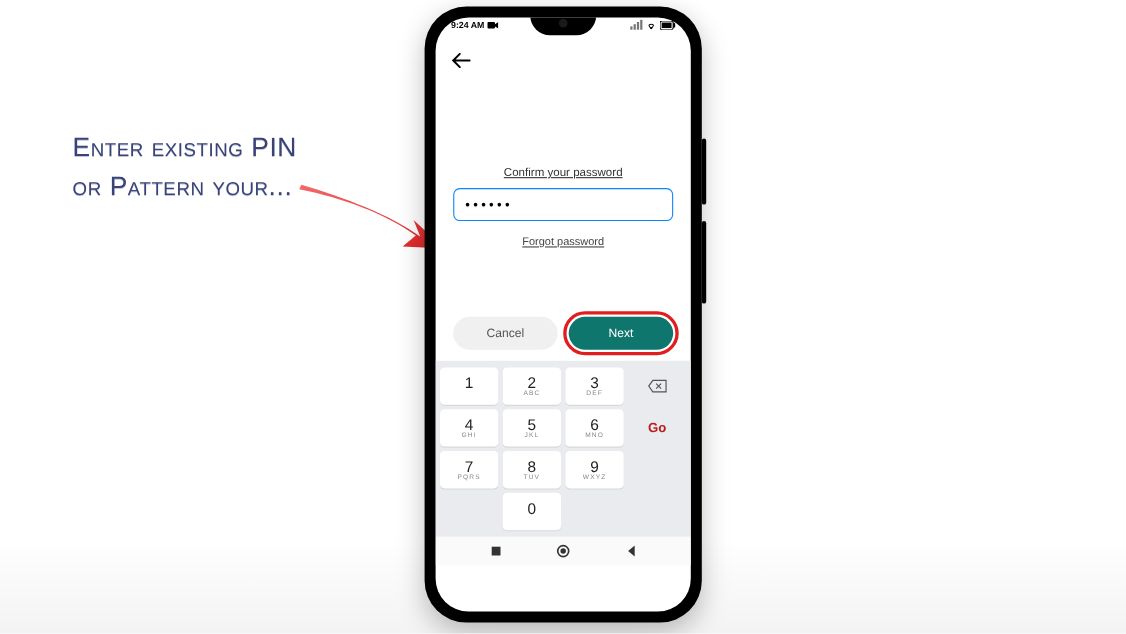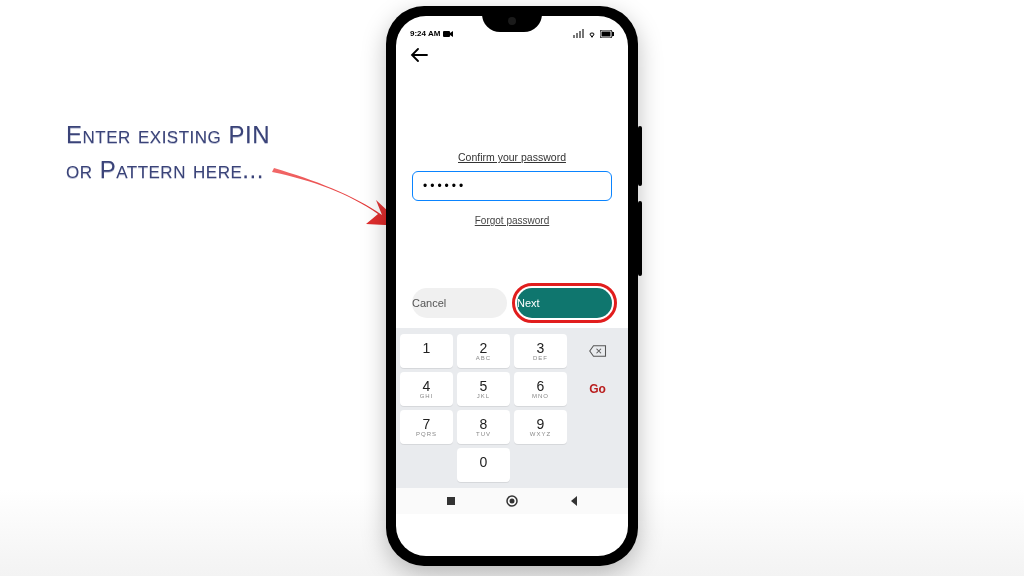--- a/index.html
+++ b/index.html
@@ -66,21 +66,21 @@
   }
   .camera-dot{
     position:absolute; top:3px; left:50%; transform:translateX(-50%);
     width:8px; height:8px; border-radius:50%; background:#1a1a1a;
   }
 
   .status-bar {
     height: 22px;
     display: flex;
     justify-content: space-between;
-    align-items: flex-end;
+    align-items: flex-start;
     padding: 2px 14px 0;
     font-size: 8px;
     font-weight: 600;
     color: #000;
   }
   .status-left { display:flex; align-items:center; gap:3px;}
   .status-right { display:flex; align-items:center; gap:3px;}
   .sig { display:inline-flex; align-items:flex-end; gap:1px; }
   .sig span{ width:2px; background:#777; display:inline-block;}
   .sig span:nth-child(1){height:3px;}
@@ -109,21 +109,21 @@
     text-align:left;
   }
   .forgot { margin-top:14px; font-size:10px; color:#444; text-decoration: underline; cursor:pointer; display:inline-block;}
 
   .actions {
     margin-top: 60px;
     display:flex; gap:10px; padding: 0 16px 10px;
   }
   .btn {
     flex:1; height:30px; border-radius:15px;
-    display:flex; align-items:center; 
+    display:flex; align-items:center; justify-content:center;
     font-size:11px; font-weight:500; cursor:pointer;
   }
   .btn-cancel { background:#f0f0f0; color:#555; }
   .btn-next   { background:#0f766e; color:#fff; position:relative;}
   .highlight-ring{
     position:absolute; inset:-5px;
     border:3px solid #e11d1d; border-radius:20px;
     pointer-events:none;
   }
 
@@ -156,21 +156,21 @@
     display:flex; align-items:center; justify-content:space-evenly;
     background:#fafafa;
   }
   .nav-btn { width:14px; height:14px; display:flex;align-items:center;justify-content:center; cursor:pointer;}
 </style>
 </head>
 <body>
 
 <div class="annotation">
   <div>Enter existing PIN</div>
-  <div>or Pattern here...</div>
+  <div>or Pattern your...</div>
 </div>
 <svg class="arrow" width="160" height="80">
   <defs>
     <linearGradient id="ag" x1="0" y1="0" x2="1" y2="1">
       <stop offset="0" stop-color="#f26a6a"></stop>
         <stop offset="1" stop-color="#d22"></stop>
     </linearGradient>
   </defs>
   <path d="M10 8 C 50 20, 90 35, 118 55 L112 40 L140 66 L102 64 L114 54 C 86 34, 48 20, 8 12 Z" fill="url(#ag)"></path>
 </svg>

